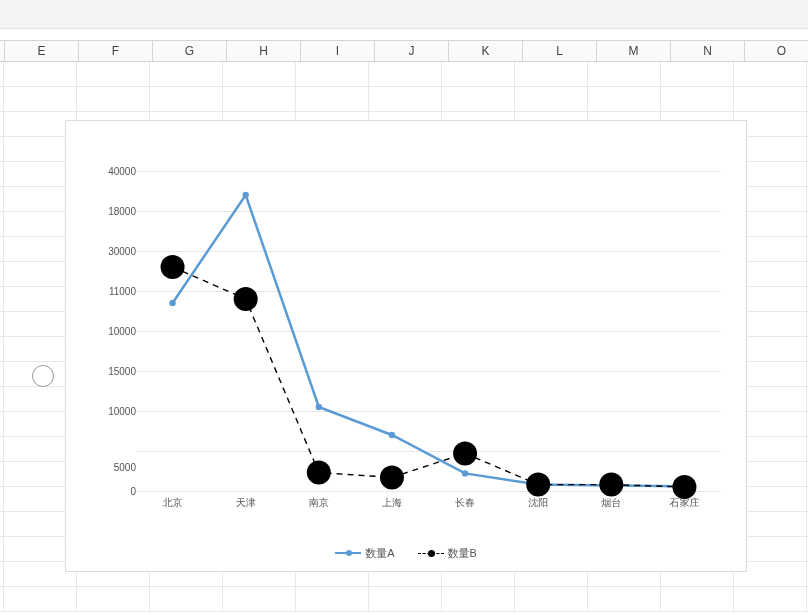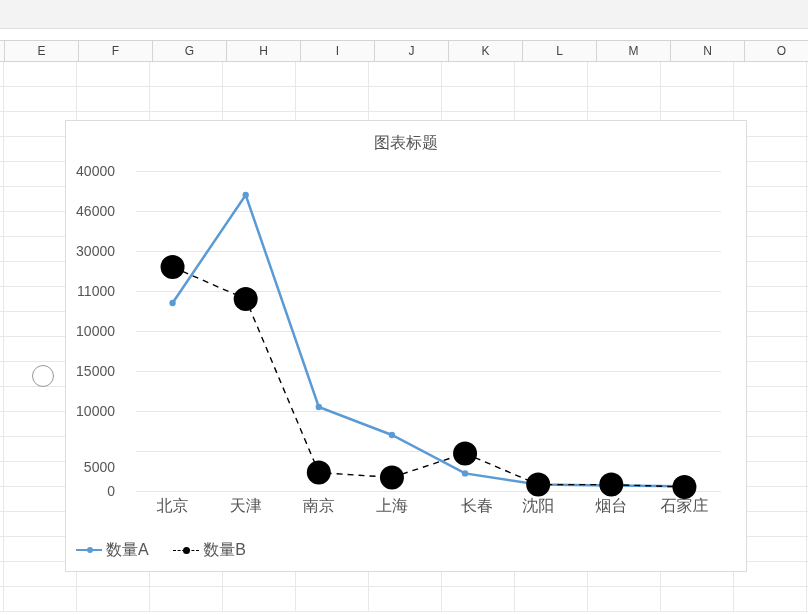--- a/index.html
+++ b/index.html
@@ -92,41 +92,42 @@
   }
   .gridline {
     position: absolute;
     left: 0;
     width: 100%;
     border-top: 1px solid #e6e6e6;
   }
   .y-label {
     position: absolute;
     right: 100%;
-    margin-right: 21px;
-    font-size: 14px;
+    margin-right: 0;
+    font-size: 10px;
     color: #555;
     transform: translateY(-50%);
     white-space: nowrap;
   }
   .x-label {
     position: absolute;
     top: 100%;
     margin-top: 5px;
-    font-size: 16px;
+    font-size: 10px;
     color: #555;
     transform: translateX(-50%);
     white-space: nowrap;
   }
   svg.series { position: absolute; left:0; top:0; width:100%; height:100%; overflow: visible; }
   .legend {
     position: absolute;
     left: 0; right: 0;
     bottom: 10px;
-    font-size: 16px;
+    text-align: center;
+    font-size: 11px;
     color: #555;
   }
   .legend .item { display: inline-flex; align-items: center; margin: 0 10px; }
   .legend .sw-line { width: 26px; height: 2px; background:#5b9bd5; position:relative; margin-right:4px;}
   .legend .sw-line::after{content:"";position:absolute;left:11px;top:-2px;width:6px;height:6px;border-radius:50%;background:#5b9bd5;}
   .legend .sw-dash { width:26px; border-top:1.5px dashed #000; position:relative; margin-right:4px;}
   .legend .sw-dash::after{content:"";position:absolute;left:10px;top:-4px;width:7px;height:7px;border-radius:50%;background:#000;}
 </style>
 </head>
 <body>
@@ -456,45 +457,44 @@
         <div class="cell"></div>
         <div class="cell"></div>
         <div class="cell"></div>
       </div>
     </div>
 </div>
 
 <div class="row-handle"></div>
 
 <div class="chart-container">
-  <div class="chart-title">图表标题</div>
   <div class="plot-area" id="plot">
       <div class="gridline" style="top: 320px;"></div>
       <div class="y-label" style="top: 320px;">0</div>
       <div class="gridline" style="top: 280px;"></div>
       <div class="y-label" style="top: 296px;">5000</div>
       <div class="gridline" style="top: 240px;"></div>
       <div class="y-label" style="top: 240px;">10000</div>
       <div class="gridline" style="top: 200px;"></div>
       <div class="y-label" style="top: 200px;">15000</div>
       <div class="gridline" style="top: 160px;"></div>
       <div class="y-label" style="top: 160px;">10000</div>
       <div class="gridline" style="top: 120px;"></div>
       <div class="y-label" style="top: 120px;">11000</div>
       <div class="gridline" style="top: 80px;"></div>
       <div class="y-label" style="top: 80px;">30000</div>
       <div class="gridline" style="top: 40px;"></div>
-      <div class="y-label" style="top: 40px;">46000</div>
+      <div class="y-label" style="top: 40px;">18000</div>
       <div class="gridline" style="top: 0px;"></div>
       <div class="y-label" style="top: 0px;">40000</div>
       <div class="x-label" style="left: 36.5625px;">北京</div>
       <div class="x-label" style="left: 109.688px;">天津</div>
       <div class="x-label" style="left: 182.812px;">南京</div>
       <div class="x-label" style="left: 255.938px;">上海</div>
-      <div class="x-label" style="left: 329.062px; margin-left: 12px;">长春</div>
+      <div class="x-label" style="left: 329.062px;">长春</div>
       <div class="x-label" style="left: 402.188px;">沈阳</div>
       <div class="x-label" style="left: 475.312px;">烟台</div>
       <div class="x-label" style="left: 548.438px;">石家庄</div>
       <svg class="series" viewBox="0 0 585 320">
         <path d="M36.5625 132 L109.6875 24 L182.8125 236 L255.9375 264 L329.0625 302.4 L402.1875 313.6 L475.3125 314.4 L548.4375 315.2" fill="none" stroke="#5b9bd5" stroke-width="2.5"></path>
         <circle cx="36.5625" cy="132" r="3.2" fill="#5b9bd5"></circle>
         <circle cx="109.6875" cy="24" r="3.2" fill="#5b9bd5"></circle>
         <circle cx="182.8125" cy="236" r="3.2" fill="#5b9bd5"></circle>
         <circle cx="255.9375" cy="264" r="3.2" fill="#5b9bd5"></circle>
         <circle cx="329.0625" cy="302.4" r="3.2" fill="#5b9bd5"></circle>

